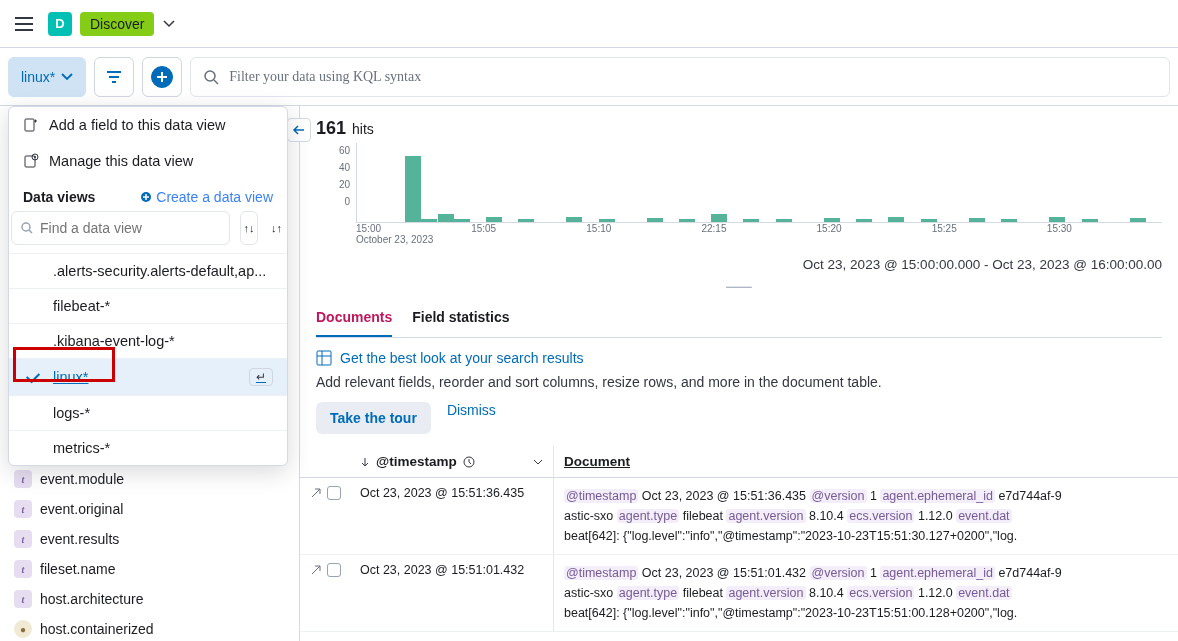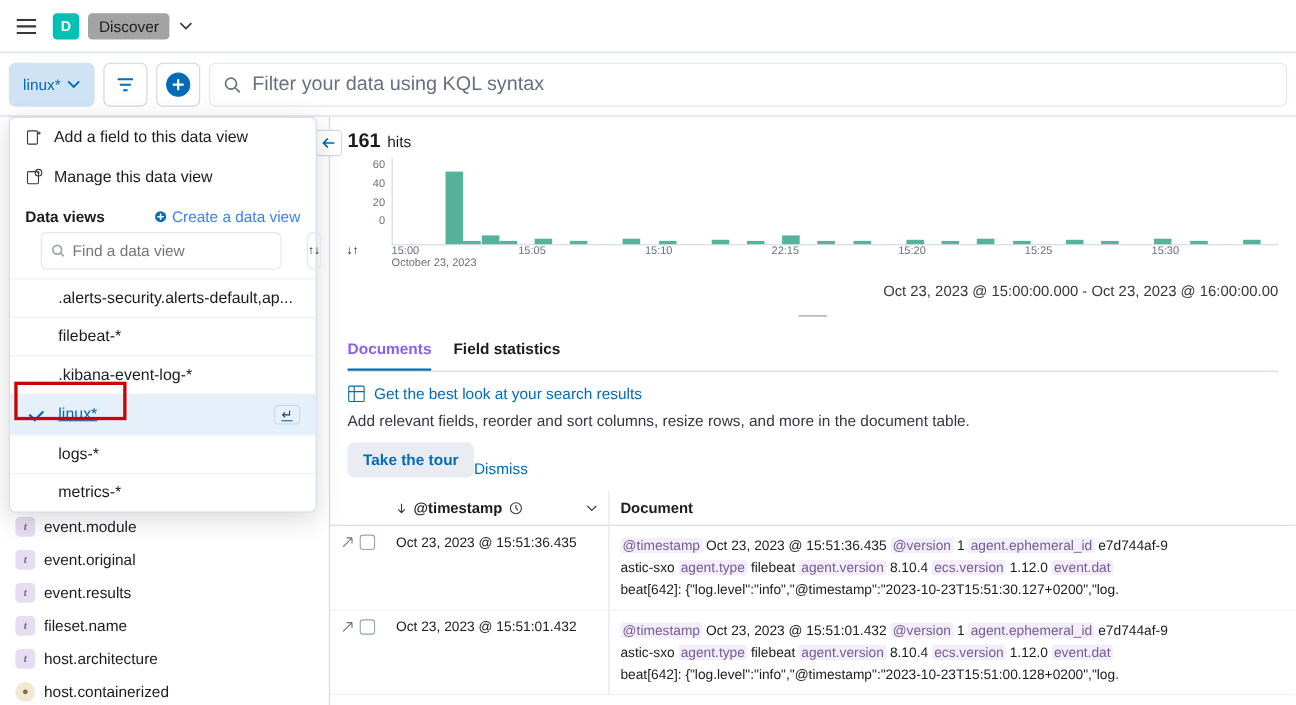--- a/index.html
+++ b/index.html
@@ -1,42 +1,42 @@
 <!DOCTYPE html>
 <html><head>
 <meta charset="utf-8">
 <style>
 * { box-sizing: border-box; margin: 0; padding: 0; font-family: -apple-system, BlinkMacSystemFont, "Segoe UI", Helvetica, Arial, sans-serif; }
 body { background: #fff; color: #1a1c21; font-size: 14px; overflow: hidden; width: 1178px; height: 641px; }
 
 .topbar { height: 48px; display: flex; align-items: center; border-bottom: 1px solid #d3dae6; padding: 0 8px; gap: 8px; }
 .hamburger { width: 32px; height: 32px; display: flex; align-items: center; justify-content: center; cursor: pointer; }
 .logo-sq { width: 24px; height: 24px; background: #00bfb3; border-radius: 4px; color: #fff; display: flex; align-items: center; justify-content: center; font-weight: 600; font-size: 13px; }
-.page-label { background: #a3a3a3; border-radius: 4px; padding: 4px 10px; font-size: 14px; font-weight: 500; }
+.page-label { background: #84cc16; border-radius: 4px; padding: 4px 10px; font-size: 14px; font-weight: 500; }
 
 .filterbar { height: 58px; display: flex; align-items: center; border-bottom: 1px solid #d3dae6; padding: 8px; gap: 8px; }
 .dv-btn { height: 40px; background: #cfe3f4; border: 1px solid #cfe3f4; border-radius: 6px; display: flex; align-items: center; padding: 0 12px; color: #006bb8; font-weight: 500; gap: 6px; cursor: pointer; }
 .icon-btn { height: 40px; width: 40px; border: 1px solid #cfd5e1; border-radius: 6px; display: flex; align-items: center; justify-content: center; color: #006bb8; cursor: pointer; }
 .icon-btn.filled { background: #006bb8; border-color: #006bb8; color: #fff; border-radius: 50%; width: 22px; height: 22px; }
 .icon-btn-wrap { height: 40px; width: 40px; border: 1px solid #cfd5e1; border-radius: 6px; display: flex; align-items: center; justify-content: center; }
 .search-box { flex: 1; height: 40px; border: 1px solid #e0e5ee; border-radius: 6px; display: flex; align-items: center; padding: 0 12px; gap: 10px; }
-.search-box input { border: none; outline: none; flex: 1; font-size: 18px; color: #701a75; }
+.search-box input { border: none; outline: none; flex: 1; font-size: 14px; color: #701a75; font-family: Liberation Serif, serif; }
 .search-box input::placeholder { color: #69707d; }
 
 .main { display: flex; height: calc(641px - 48px - 58px); position: relative; }
 .sidebar { width: 300px; border-right: 1px solid #d3dae6; position: relative; }
 .collapse-handle { position: absolute; right: -12px; top: 12px; width: 24px; height: 24px; background: #fff; border: 1px solid #d3dae6; border-radius: 4px; display: flex; align-items: center; justify-content: center; color: #006bb8; cursor: pointer; }
 
 .dv-popover { position: absolute; left: 8px; top: 0; width: 280px; background: #fff; border: 1px solid #d3dae6; border-radius: 6px; box-shadow: 0 6px 24px rgba(0,0,0,.15); z-index: 10; }
 .dv-popover::before { content: ""; position: absolute; top: -8px; left: 42px; border: 8px solid transparent; border-bottom-color: #fff; }
 .dv-menu-item { display: flex; align-items: center; gap: 10px; padding: 10px 14px; cursor: pointer; font-size: 14.5px; }
 .dv-section-head { display: flex; align-items: center; justify-content: space-between; padding: 10px 14px 6px; }
 .dv-section-head .title { font-weight: 700; font-size: 14px; text-align: center; }
 .dv-section-head .create { color: #3b82f6; font-weight: 500; display: flex; align-items: center; gap: 4px; cursor: pointer; font-size: 14px; }
-.dv-search { display: flex; gap: 23px; padding: 0 28px 8px; }
+.dv-search { display: flex; gap: 10px; padding: 0 2px 8px; }
 .dv-search-input { flex: 1; height: 34px; border: 1px solid #e0e5ee; border-radius: 6px; display: flex; align-items: center; padding: 0 8px; gap: 6px; }
 .dv-search-input input { border: none; outline: none; flex: 1; font-size: 14px; }
 .sort-btn { width: 30px; height: 34px; border: 1px solid #e0e5ee; border-radius: 6px; display: flex; align-items: center; justify-content: center; font-size: 11px; cursor: pointer; }
 .dv-list-item { display: flex; align-items: center; padding: 9px 14px 9px 44px; border-top: 1px solid #edf0f5; font-size: 14.5px; cursor: pointer; position: relative; }
 .dv-list-item.selected { background: #e6f0fa; color: #006bb8; text-decoration: underline; }
 .dv-list-item.selected::before { content: ""; position: absolute; left: 18px; top: 50%; width: 10px; height: 6px; border-left: 2px solid #006bb8; border-bottom: 2px solid #006bb8; transform: translateY(-60%) rotate(-45deg); }
 .dv-list-item .enter { margin-left: auto; border: 1px solid #cfd5e1; border-radius: 4px; padding: 1px 6px; font-size: 12px; color: #343741; }
 .highlight-box { position: absolute; border: 3px solid #cc0000; pointer-events: none; }
 
 .fields-under { position: absolute; top: 328px; left: 10px; right: 10px; }
@@ -54,33 +54,33 @@
 .bars { flex: 1; position: relative; border-left: 1px solid #d3dae6; border-bottom: 1px solid #d3dae6; }
 .bar { position: absolute; bottom: 0; background: #54b399; }
 .x-labels { display: flex; margin-left: 40px; font-size: 10px; color: #69707d; }
 .x-labels span { flex: 1; }
 .x-date { margin-left: 40px; font-size: 10px; color: #69707d; }
 .timerange { text-align: right; padding: 4px 16px; font-size: 13.5px; color: #343741; }
 .grabber { text-align: center; color: #98a2b3; font-size: 14px; padding-bottom: 4px; }
 
 .tabs { display: flex; border-bottom: 1px solid #d3dae6; margin: 0 16px; gap: 20px; }
 .tab { padding: 10px 0; font-weight: 700; font-size: 14px; cursor: pointer; }
-.tab.active { color: #8b5cf6; border-bottom: 2px solid #006bb8; }
+.tab.active { color: #be185d; border-bottom: 2px solid #006bb8; }
 
 .hint-row { display: flex; align-items: center; gap: 8px; padding: 12px 16px 4px; color: #006bb8; font-weight: 500; }
 .hint-sub { padding: 4px 16px 12px; color: #343741; font-size: 14px; }
-.tour-row { display: flex; align-items: flex-end; padding: 0 16px 12px; }
+.tour-row { display: flex; align-items: flex-start; gap: 16px; padding: 0 16px 12px; }
 .tour-btn { background: #e9edf3; border-radius: 6px; padding: 8px 14px; color: #006bb8; font-weight: 600; cursor: pointer; }
 .dismiss { color: #006bb8; font-weight: 500; cursor: pointer; }
 
 .sort-row { padding: 8px 16px; font-size: 13px; color: #343741; display: flex; align-items: center; gap: 6px; border-top: 1px solid #edf0f5; border-bottom: 1px solid #d3dae6; }
 .table-head { display: flex; border-bottom: 1px solid #d3dae6; }
 .th-left { width: 50px; }
 .th-ts { width: 204px; padding: 8px 10px; border-right: 1px solid #e0e5ee; display: flex; align-items: center; gap: 6px; font-weight: 700; font-size: 13.5px; }
-.th-doc { flex: 1; padding: 8px 10px; font-weight: 700; font-size: 13.5px; }
+.th-doc { flex: 1; padding: 8px 10px; font-weight: 700; font-size: 13.5px; text-decoration: underline; }
 
 .doc-row { display: flex; border-bottom: 1px solid #edf0f5; font-family: "SFMono-Regular", Consolas, monospace; font-size: 12.5px; }
 .doc-ctrl { width: 50px; display: flex; align-items: flex-start; justify-content: center; gap: 4px; padding: 8px 4px; }
 .checkbox { width: 14px; height: 14px; border: 1px solid #98a2b3; border-radius: 3px; display: inline-block; }
 .doc-ts { width: 204px; padding: 8px 10px; border-right: 1px solid #e0e5ee; }
 .doc-body { flex: 1; padding: 8px 10px; line-height: 1.6; color: #1a1c21; overflow: hidden; }
 .fld { color: #765b96; background: #f3eef9; border-radius: 3px; padding: 0 2px; }
 
 svg { display: block; }
 </style>

